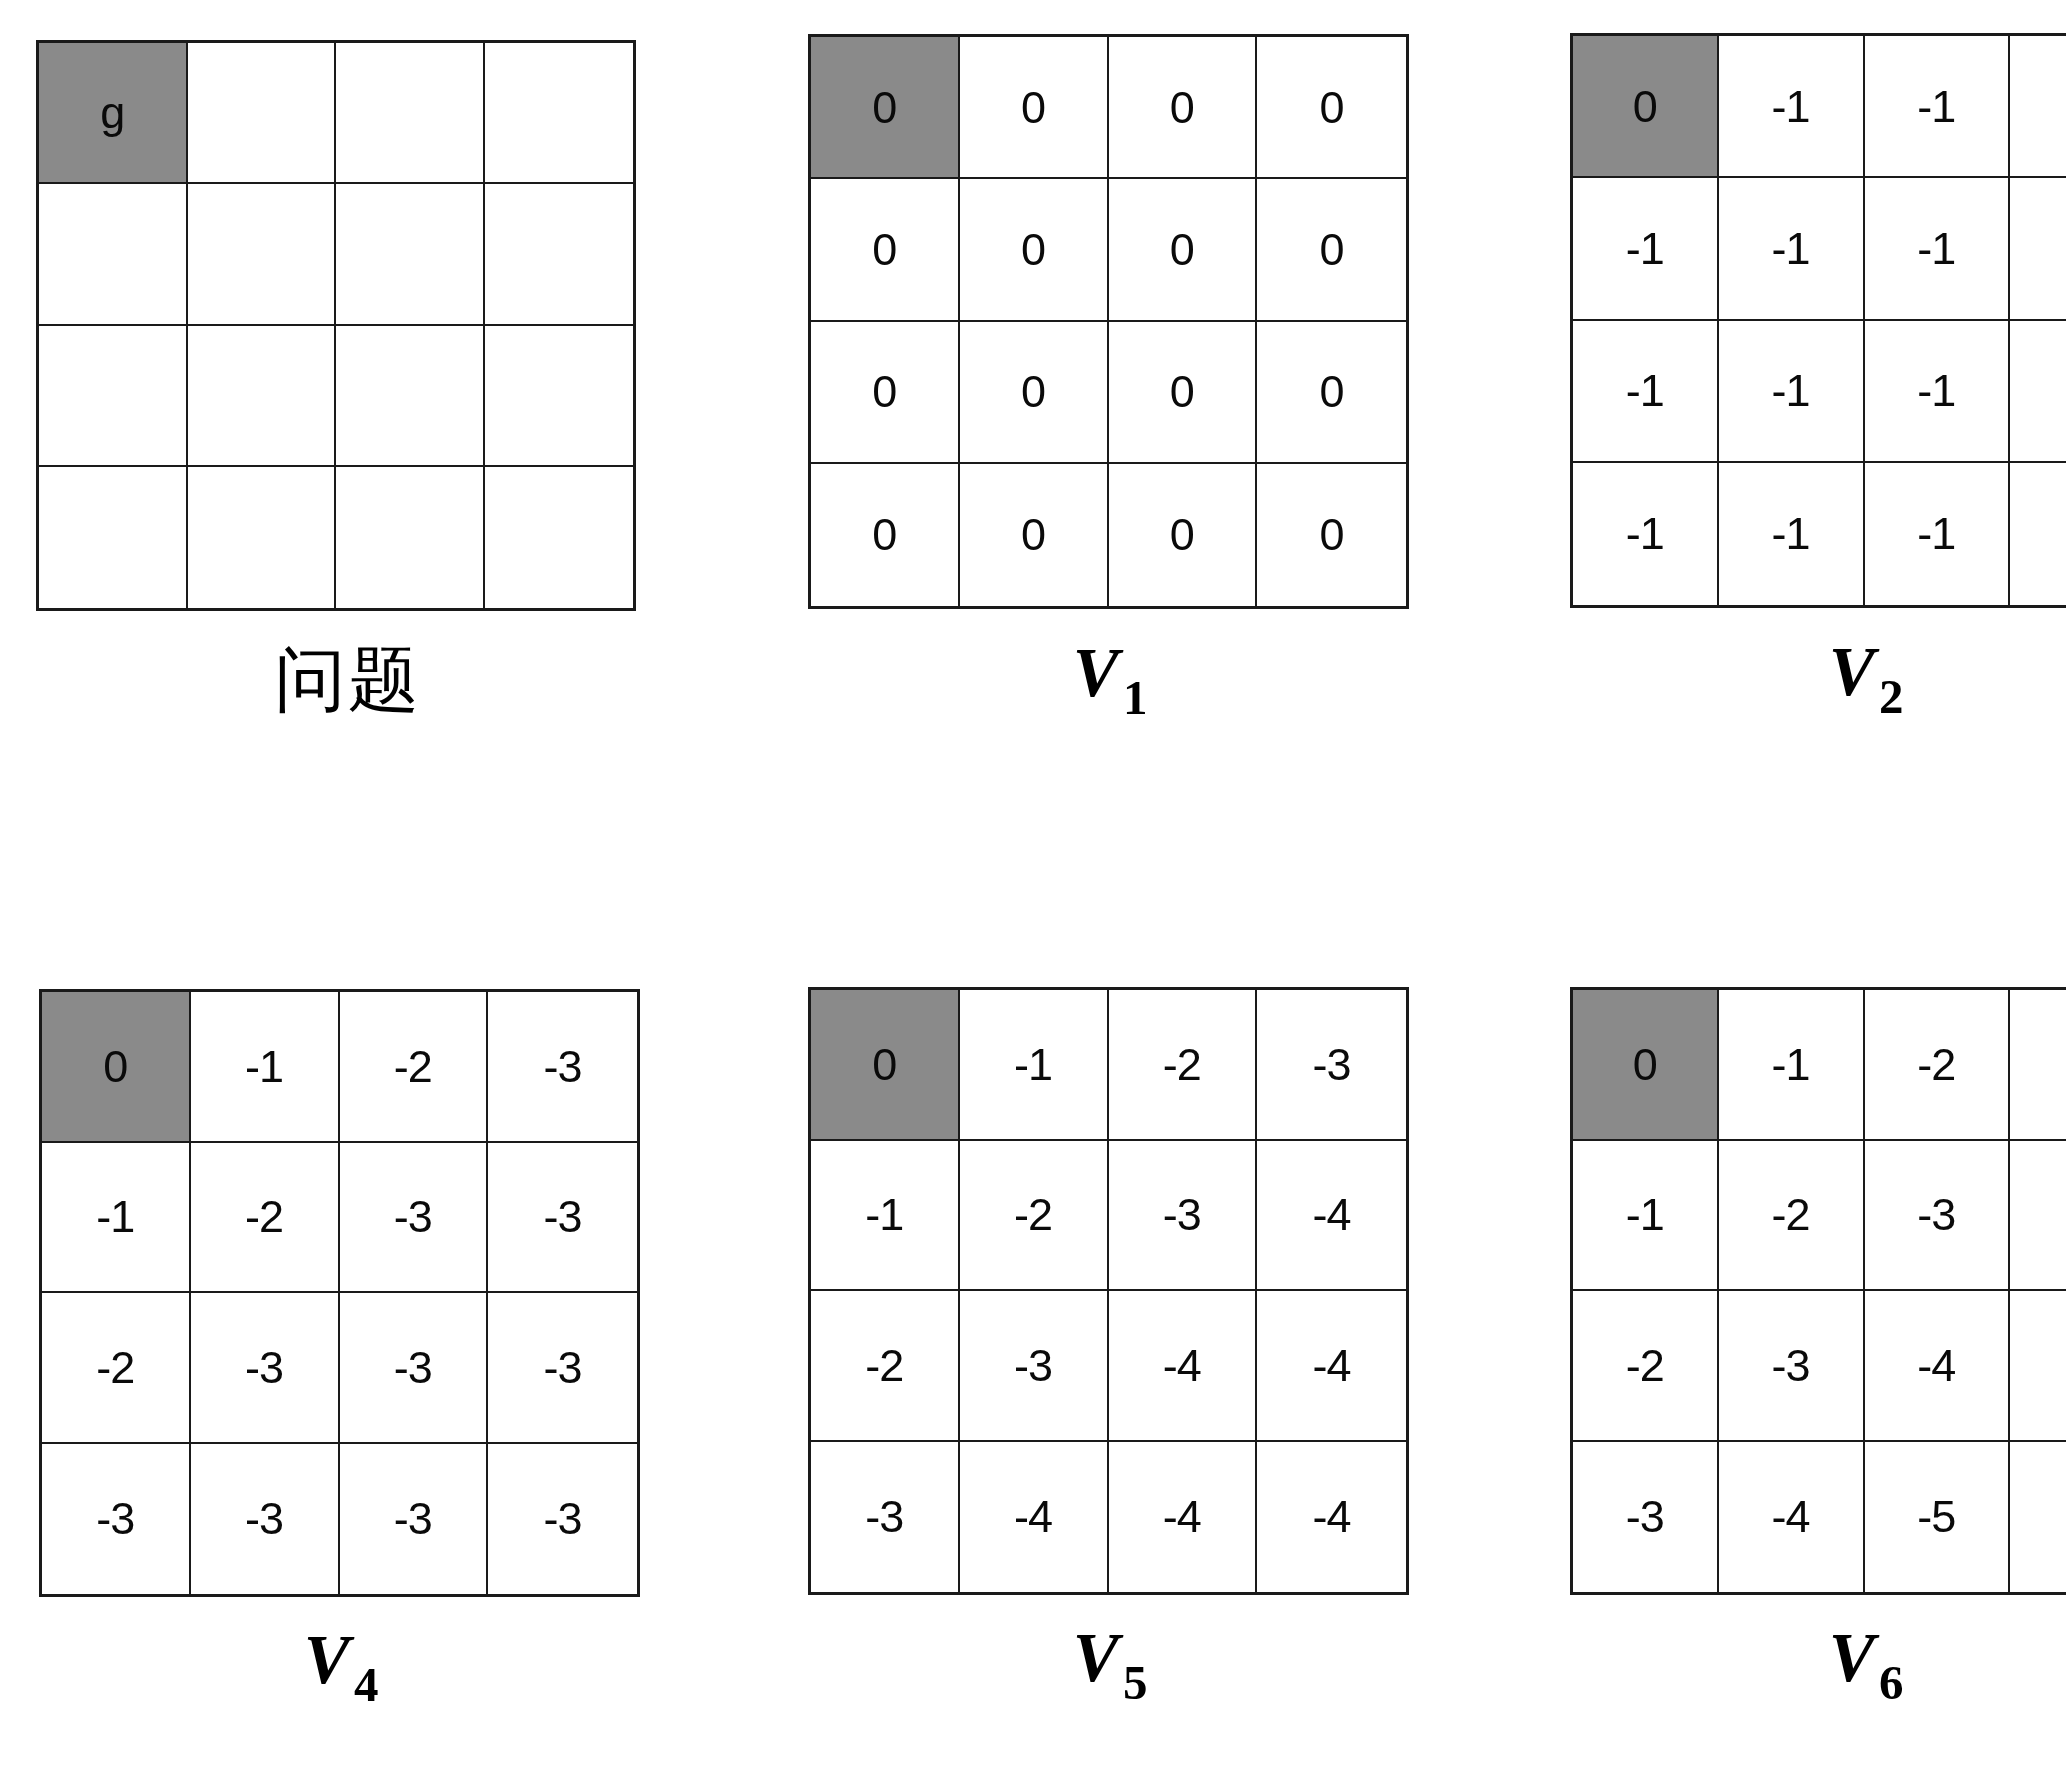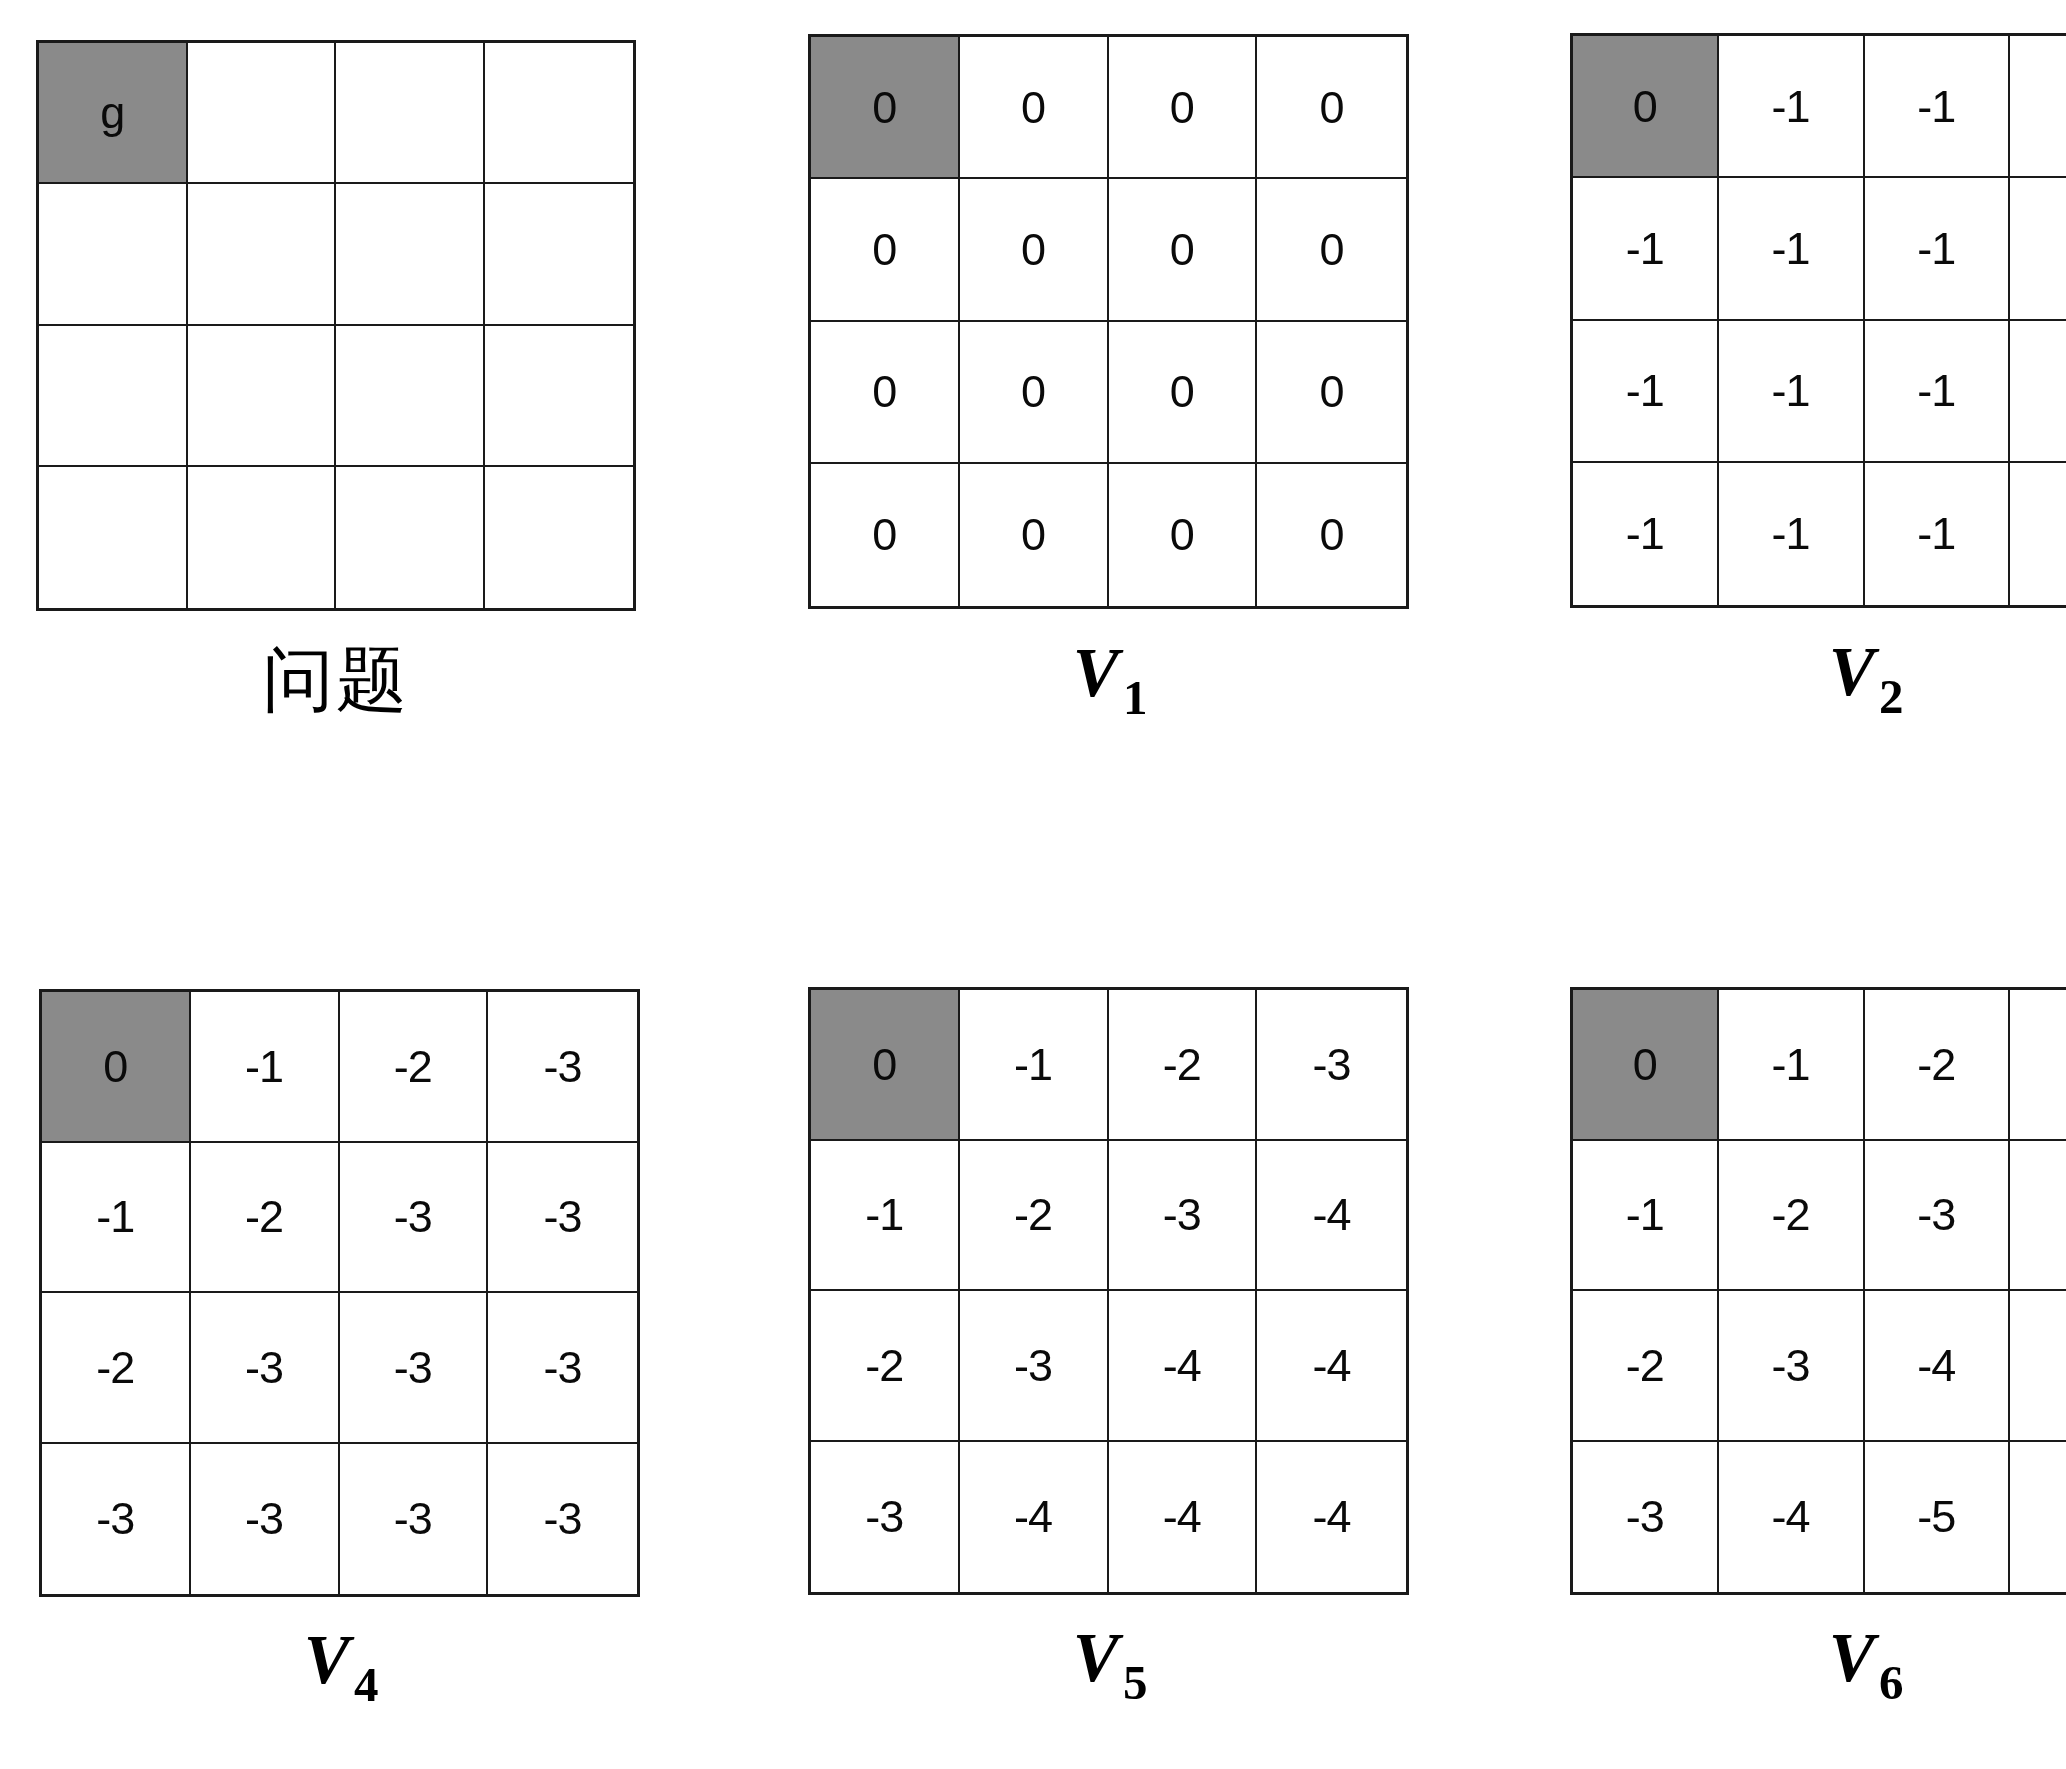--- a/index.html
+++ b/index.html
@@ -102,21 +102,21 @@
         <div class="cell col-last"></div>
         <div class="cell"></div>
         <div class="cell"></div>
         <div class="cell"></div>
         <div class="cell col-last"></div>
         <div class="cell row-last"></div>
         <div class="cell row-last"></div>
         <div class="cell row-last"></div>
         <div class="cell col-last row-last"></div>
       </div>
-      <div class="caption cjk" style="position: absolute; left: 0px; width: 600px; top: 604px;">问题</div>
+      <div class="caption cjk" style="position: absolute; left: 12px; width: 600px; top: 604px;">问题</div>
     </div>
     <div class="panel" style="left: 808px; top: 34px;">
       <div class="grid" style="width: 601px; height: 575px;">
         <div class="cell goal">0</div>
         <div class="cell">0</div>
         <div class="cell">0</div>
         <div class="cell col-last">0</div>
         <div class="cell">0</div>
         <div class="cell">0</div>
         <div class="cell">0</div>

